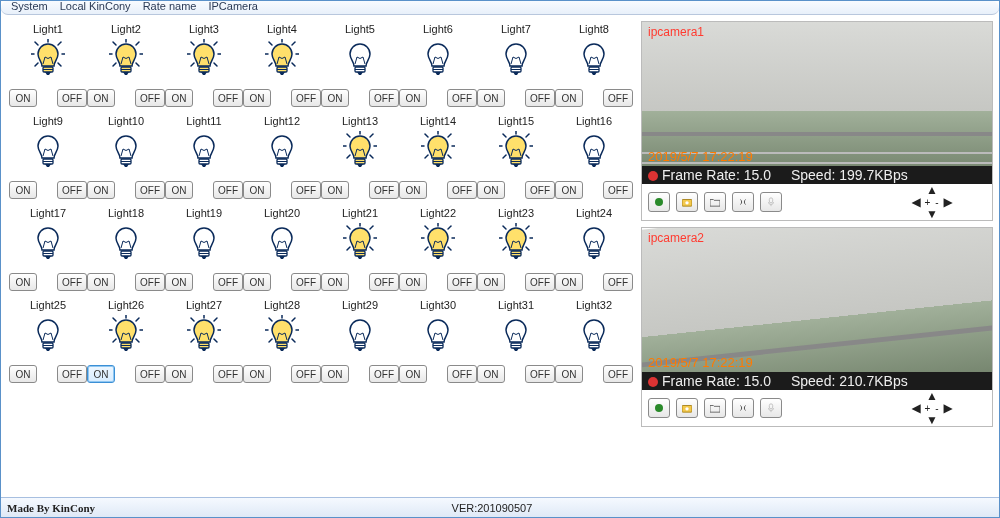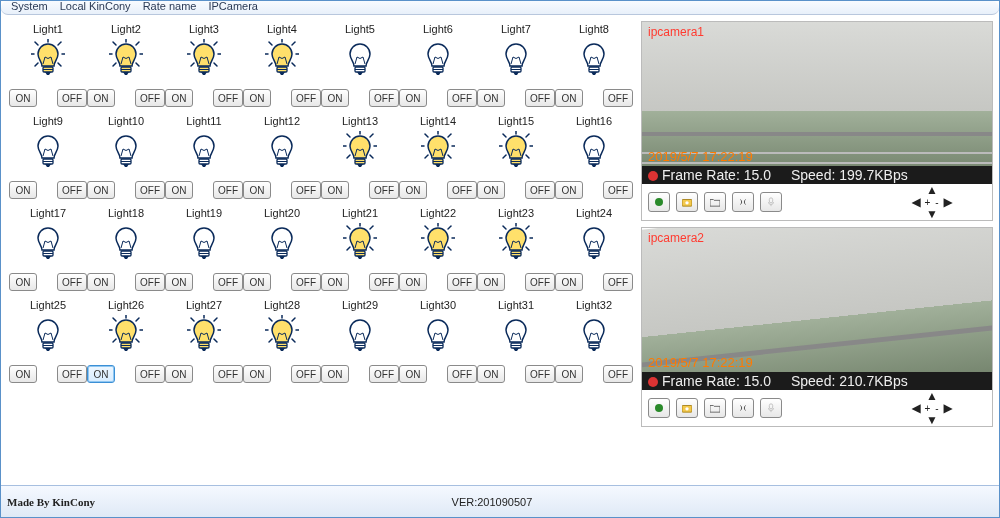--- a/index.html
+++ b/index.html
@@ -40,21 +40,21 @@
   .cam-bar { position: absolute; left: 0; right: 0; bottom: 0; height: 18px; background: #1b1b1b; color: #eee; display: flex; align-items: center; padding: 8px 6px; gap: 20px; font-size: 14px; }
   .cam-bar .dot { width: 10px; height: 10px; border-radius: 50%; background: #d33; display: inline-block; margin-right: 4px; vertical-align: middle; }
 
   .cam-ctrl { height: 36px; display: flex; align-items: center; padding: 4px 6px; gap: 6px; }
   .sq { width: 22px; height: 20px; border: 1px solid #8a8a8a; border-radius: 3px; background: linear-gradient(#fff,#e7e7e7); display: inline-flex; align-items: center; justify-content: center; cursor: pointer; }
   .sq .i { width: 10px; height: 10px; }
   .ptz { margin-left: auto; display: grid; grid-template-columns: repeat(3,16px); grid-template-rows: repeat(3,12px); align-items: center; justify-items: center; color: #222; margin-right:30px; }
   .ptz .ar { cursor: pointer; font-size: 12px; line-height: 12px; }
   .ptz .c { font-size: 10px; letter-spacing: 1px; }
 
-  .statusbar { height: 32px; border-top: 1px solid #a7bfe0; background: linear-gradient(#f5f9ff,#dfe9f6); display: flex; align-items: center; padding: 0 6px; font-size: 11px; color: #222; }
+  .statusbar { height: 20px; border-top: 1px solid #a7bfe0; background: linear-gradient(#f5f9ff,#dfe9f6); display: flex; align-items: center; padding: 0 6px; font-size: 11px; color: #222; }
   .statusbar .mid { position: absolute; left: 50%; transform: translateX(-60%); }
   .statusbar { position: relative; }
   .statusbar .made { font-weight: bold; font-family: Georgia, serif; font-style: normal; }
 </style>
 </head>
 <body>
 
 <div class="window">
 
 

